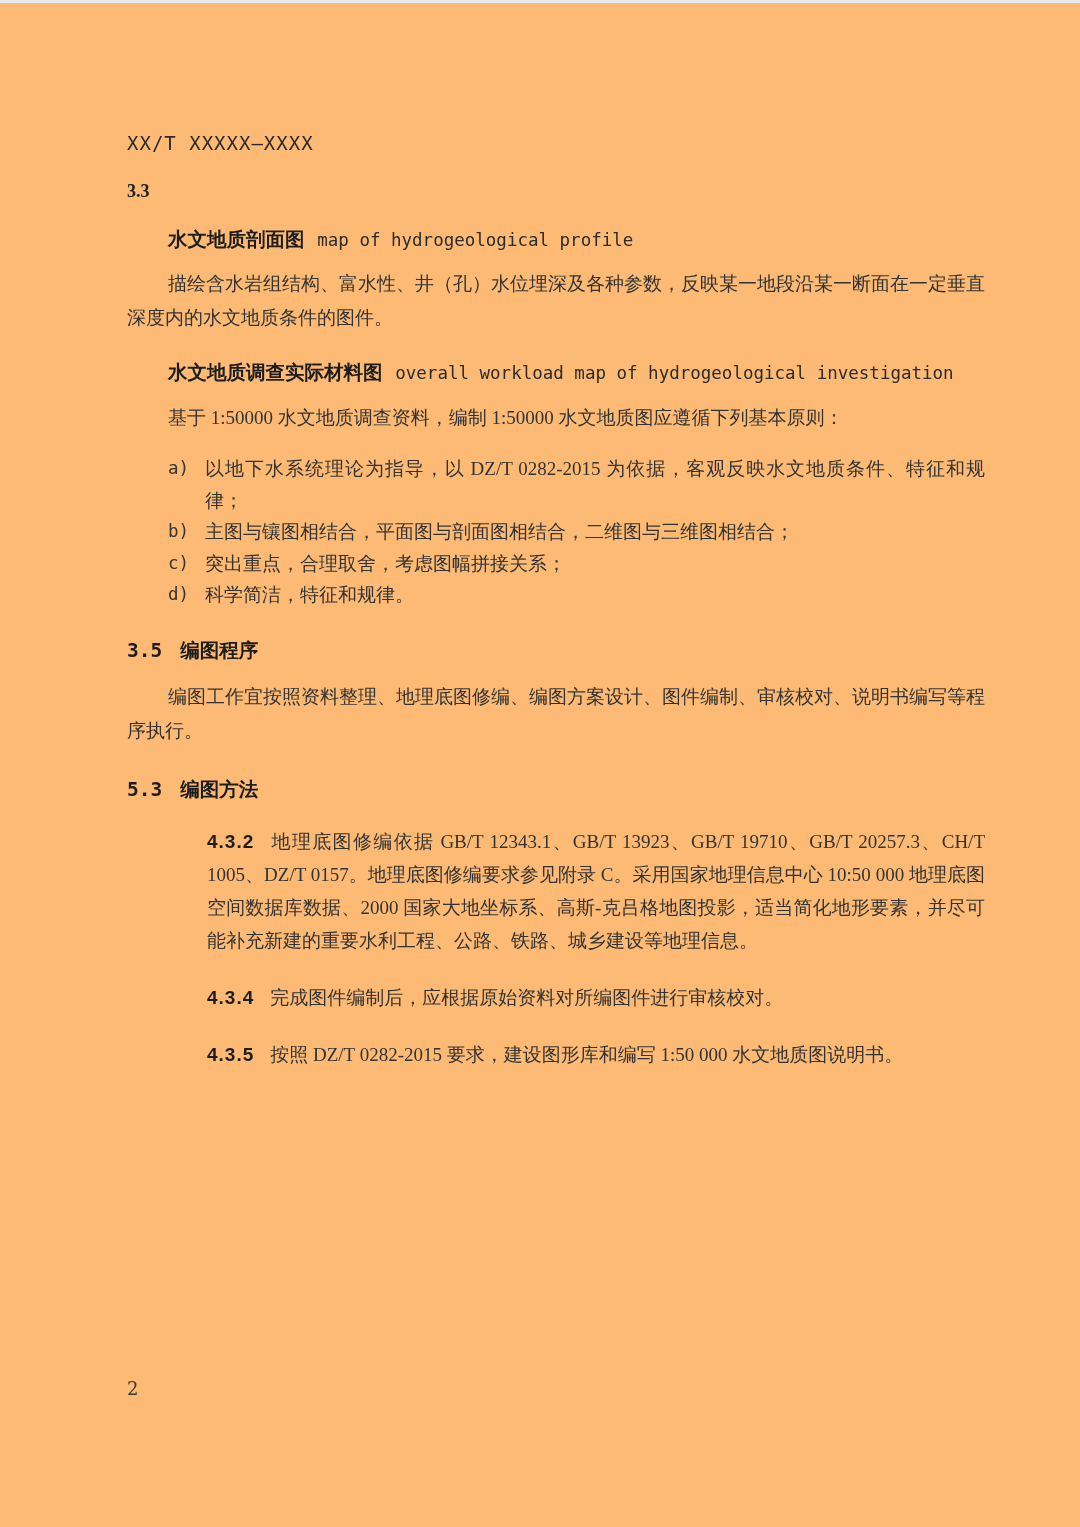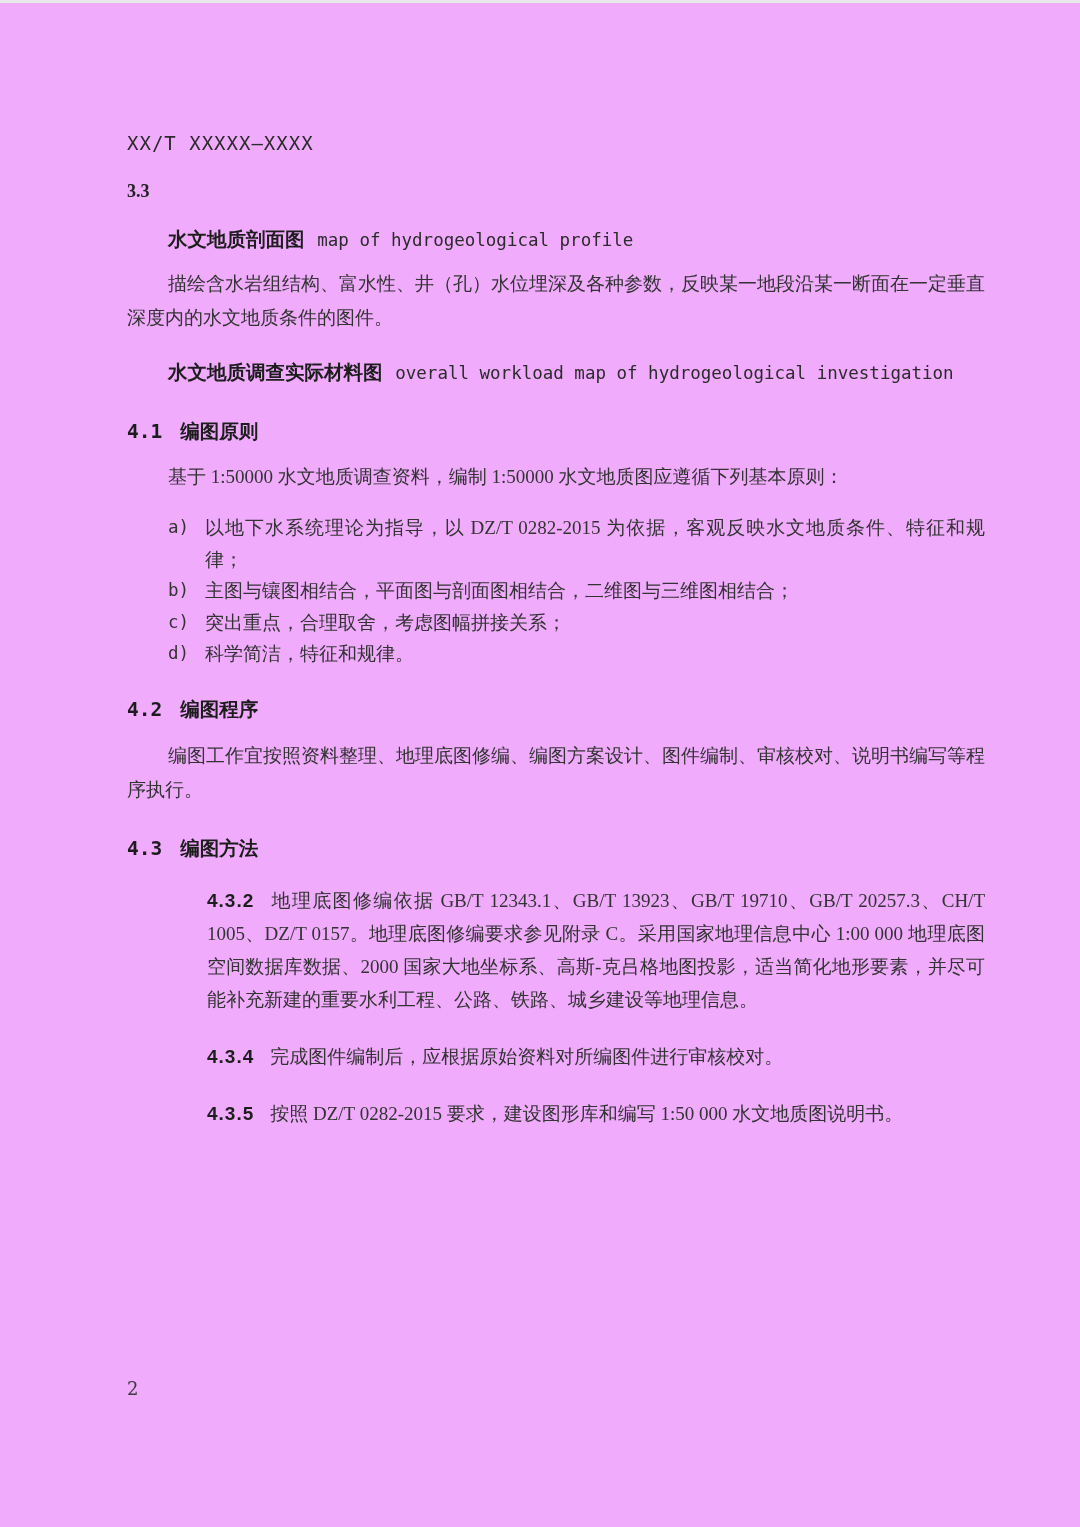--- a/index.html
+++ b/index.html
@@ -5,21 +5,21 @@
   html, body {
     margin: 0;
     padding: 0;
     background: #f2f2f2;
   }
   .page {
     position: relative;
     width: 1080px;
     height: 1527px;
     margin: 0 auto;
-    background: #f0abfc;
+    background: #fdba74;
     box-sizing: border-box;
     padding: 120px 95px 0 127px;
     color: #2e2e2e;
     font-family: "Liberation Serif", "DejaVu Serif", serif;
     font-size: 19px;
     overflow: hidden;
   }
   
   .doc-code {
     font-family: "DejaVu Sans Mono", "Liberation Mono", monospace;
@@ -142,23 +142,20 @@
     <span class="term-en">map of hydrogeological profile</span>
   </div>
   <p class="para" style="margin-top:14px;">描绘含水岩组结构、富水性、井（孔）水位埋深及各种参数，反映某一地段沿某一断面在一定垂直深度内的水文地质条件的图件。</p>
 
   <div class="term-line">
     <span class="term-zh">水文地质调查实际材料图</span>
     <span class="term-en">overall workload map of hydrogeological investigation</span>
   </div>
 
 
-  <div class="h2">
-    <span class="no">4.1</span><span>编图原则</span>
-  </div>
   <p class="para" style="line-height:32px;">基于 1:50000 水文地质调查资料，编制 1:50000 水文地质图应遵循下列基本原则：</p>
   <div class="abc-list">
     <div class="abc-item">
       <span class="abc-label">a)</span>
       <span>以地下水系统理论为指导，以 DZ/T 0282-2015 为依据，客观反映水文地质条件、特征和规律；</span>
     </div>
     <div class="abc-item">
       <span class="abc-label">b)</span>
       <span>主图与镶图相结合，平面图与剖面图相结合，二维图与三维图相结合；</span>
     </div>
@@ -166,30 +163,30 @@
       <span class="abc-label">c)</span>
       <span>突出重点，合理取舍，考虑图幅拼接关系；</span>
     </div>
     <div class="abc-item">
       <span class="abc-label">d)</span>
       <span>科学简洁，特征和规律。</span>
     </div>
   </div>
 
   <div class="h2" style="margin-top:26px;">
-    <span class="no">4.2</span><span>编图程序</span>
+    <span class="no">3.5</span><span>编图程序</span>
   </div>
   <p class="para">编图工作宜按照资料整理、地理底图修编、编图方案设计、图件编制、审核校对、说明书编写等程序执行。</p>
 
   <div class="h2" style="margin-top:28px;">
-    <span class="no">4.3</span><span>编图方法</span>
+    <span class="no">5.3</span><span>编图方法</span>
   </div>
 
   <div class="clause">
-    <span class="clause-no">4.3.2</span><span>地理底图修编依据 GB/T 12343.1、GB/T 13923、GB/T 19710、GB/T 20257.3、CH/T 1005、DZ/T 0157。地理底图修编要求参见附录 C。采用国家地理信息中心 1:00 000 地理底图空间数据库数据、2000 国家大地坐标系、高斯-克吕格地图投影，适当简化地形要素，并尽可能补充新建的重要水利工程、公路、铁路、城乡建设等地理信息。</span>
+    <span class="clause-no">4.3.2</span><span>地理底图修编依据 GB/T 12343.1、GB/T 13923、GB/T 19710、GB/T 20257.3、CH/T 1005、DZ/T 0157。地理底图修编要求参见附录 C。采用国家地理信息中心 10:50 000 地理底图空间数据库数据、2000 国家大地坐标系、高斯-克吕格地图投影，适当简化地形要素，并尽可能补充新建的重要水利工程、公路、铁路、城乡建设等地理信息。</span>
   </div>
   <div class="clause" style="margin-top:24px;">
     <span class="clause-no">4.3.4</span><span>完成图件编制后，应根据原始资料对所编图件进行审核校对。</span>
   </div>
   <div class="clause" style="margin-top:24px;">
     <span class="clause-no">4.3.5</span><span>按照 DZ/T 0282-2015 要求，建设图形库和编写 1:50 000 水文地质图说明书。</span>
   </div>
 
   <div class="page-footer-no">2</div>
 

